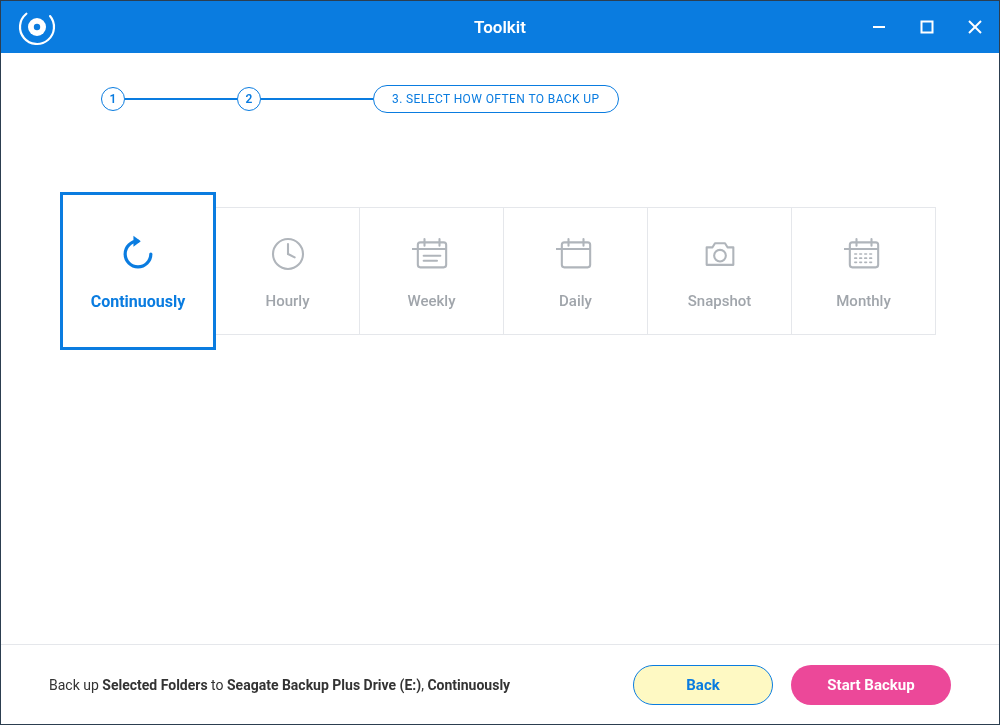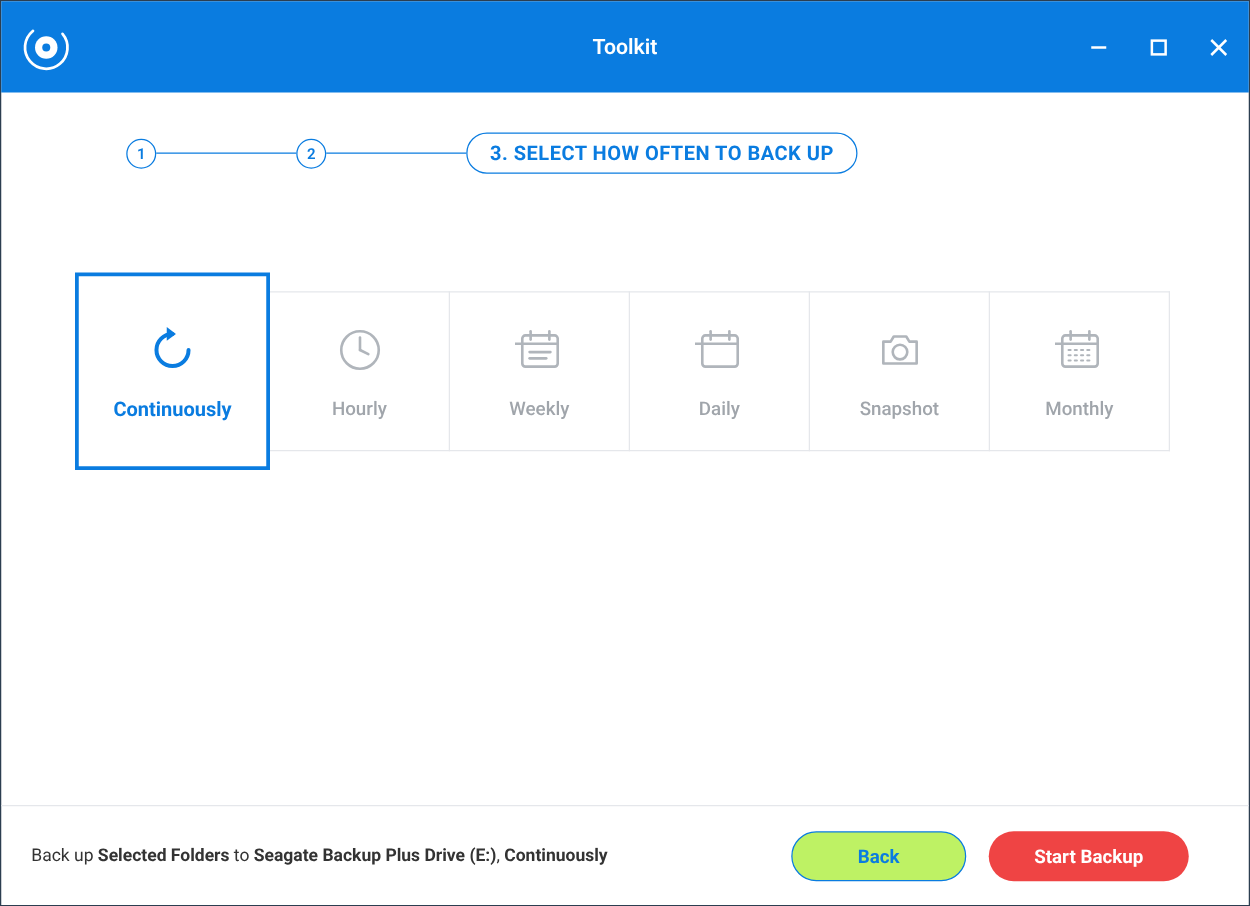--- a/index.html
+++ b/index.html
@@ -18,21 +18,21 @@
       width: 100%;
       height: 100%;
       border: 1px solid #2c3e50;
       display: flex;
       flex-direction: column;
       position: relative;
     }
     
     .titlebar {
       background: #0a7ce0;
-      height: 73px;
+      height: 52px;
       display: flex;
       align-items: center;
       color: #fff;
       position: relative;
       flex: 0 0 auto;
       gap: 32px;
     }
     .logo {
       margin-left: 16px;
       width: 40px;
@@ -93,22 +93,22 @@
     .step-line {
       height: 1.5px;
       background: #0a7ce0;
       width: 112px;
     }
     .step-pill {
       border: 1.5px solid #0a7ce0;
       border-radius: 20px;
       padding: 6px 18px;
       color: #0a7ce0;
-      font-size: 16px;
-      font-weight: 700;
+      font-size: 12px;
+      font-weight: 400;
       letter-spacing: 0.4px;
       background: #fff;
     }
     
     .options {
       display: flex;
       margin: 94px auto 0 auto;
       width: 880px;
     }
     .option {
@@ -155,21 +155,21 @@
       font-weight: 700;
       font-size: 16px;
     }
     
     .footer {
       flex: 0 0 auto;
       height: 80px;
       border-top: 1px solid #e5e7eb;
       display: flex;
       align-items: center;
-      padding: 0 48px 0 24px;
+      padding: 0 48px 0 48px;
     }
     .summary {
       font-size: 14px;
       color: #333;
     }
     .summary b {
       font-weight: 700;
     }
     .footer-buttons {
       margin-left: auto;
@@ -183,26 +183,26 @@
       font-size: 15px;
       font-weight: 700;
       cursor: pointer;
       display: flex;
       align-items: center;
       justify-content: center;
       border: none;
       min-width: 140px;
     }
     .btn-secondary {
-      background: #bef264;
+      background: #fef9c3;
       border: 1.5px solid #0a7ce0;
       color: #0a7ce0;
     }
     .btn-primary {
-      background: #ef4444;
+      background: #ec4899;
       color: #fff;
       min-width: 160px;
     }
   </style>
 </head>
 <body>
 
 <div class="window">
 
   <div class="titlebar">

